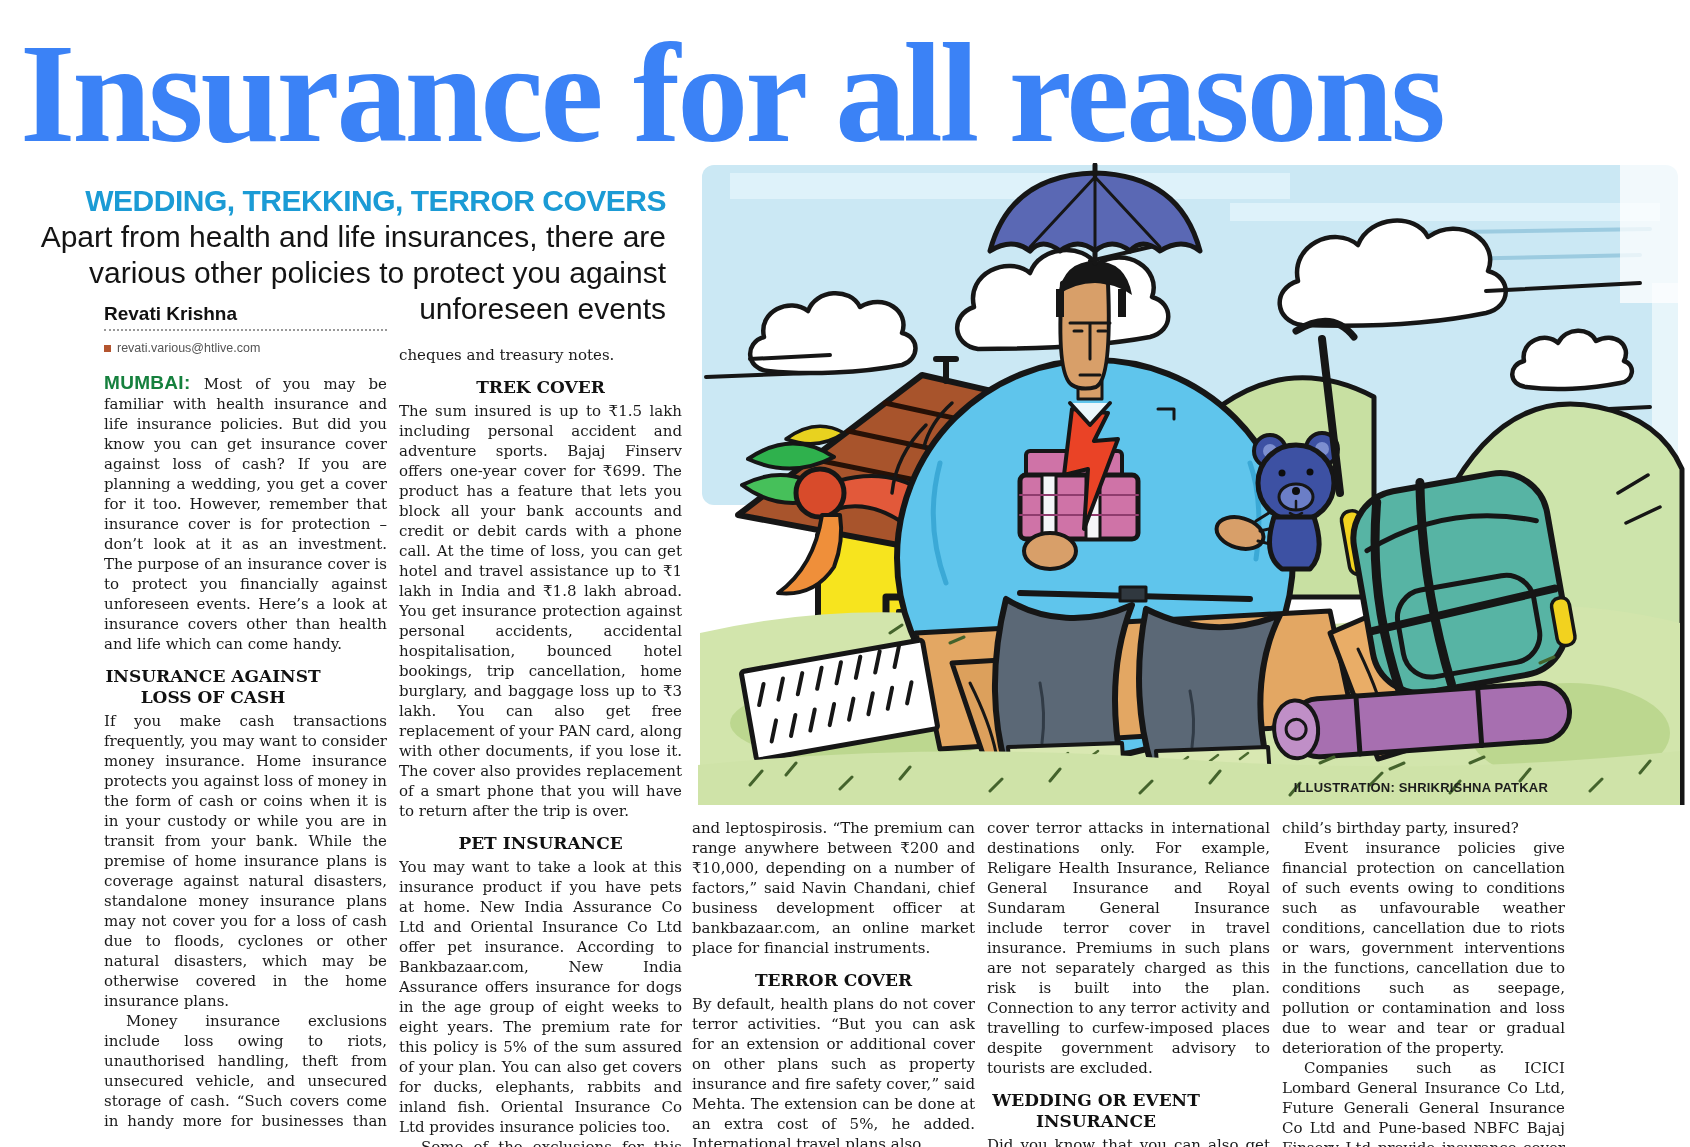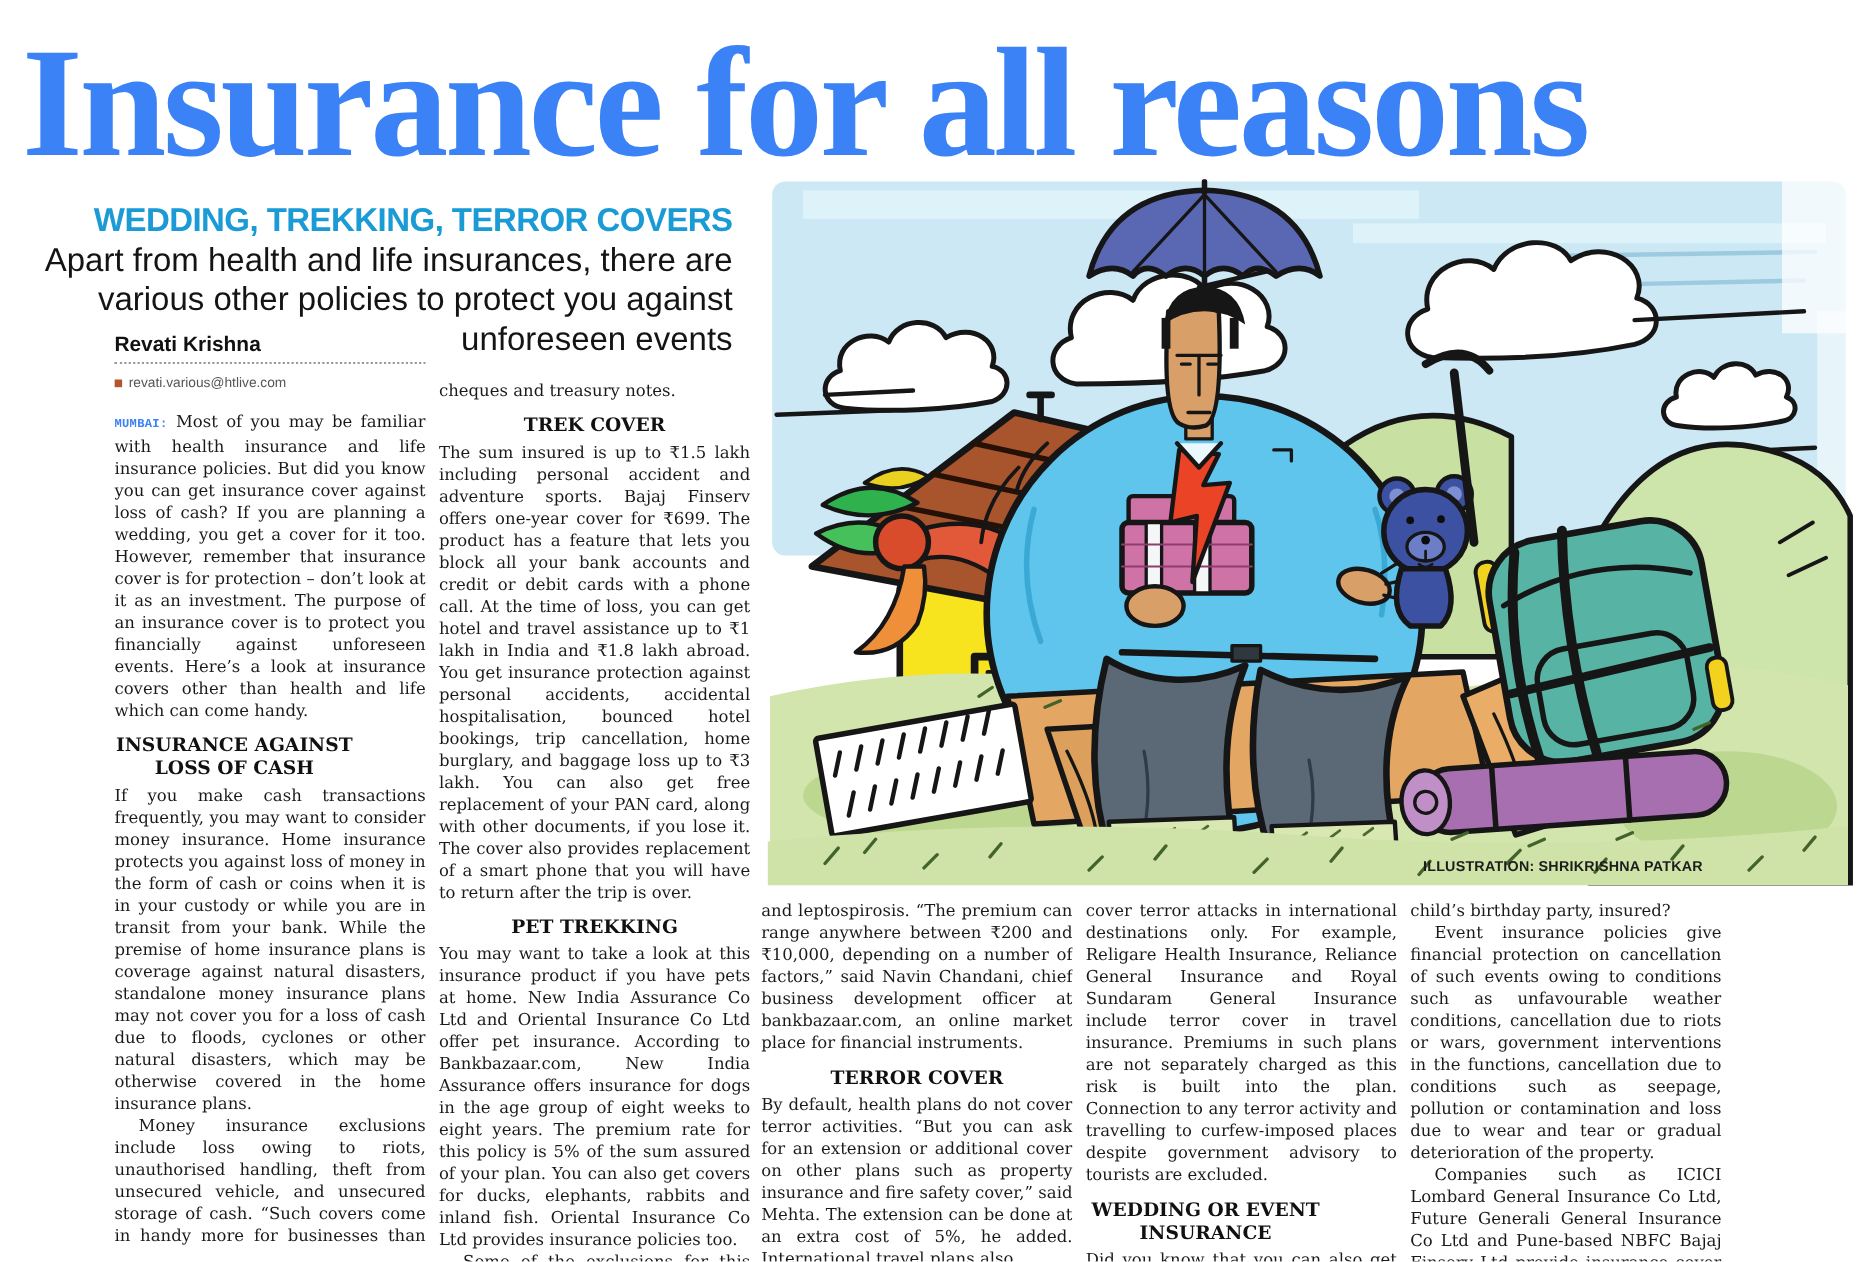--- a/index.html
+++ b/index.html
@@ -21,22 +21,22 @@
   .col3{left:692px;top:818px;height:329px;}
   .col4{left:987px;top:818px;height:329px;}
   .col5{left:1282px;top:818px;height:329px;}
   .byline-name{font-family:"Liberation Sans",sans-serif;font-weight:700;font-size:19px;color:#111;
                padding-bottom:5px;border-bottom:2px dotted #999;}
   .email{display:flex;align-items:center;gap:6px;margin:7px 0 15px;
          font-family:"Liberation Sans",sans-serif;font-size:12.5px;color:#555;}
   .bullet{width:7px;height:7px;background:#b4552f;flex:0 0 auto;}
   p.body{margin:0;}
   p.indent{text-indent:22px;}
-  .dateline{font-family:Liberation Mono, monospace;font-weight:700;font-size:11px;
-            letter-spacing:.3px;color:#3b82f6;}
+  .dateline{font-family:Liberation Sans, sans-serif;font-weight:700;font-size:19px;
+            letter-spacing:.3px;color:#15803d;}
   .sect{font-family:"DejaVu Serif",serif;font-weight:700;font-size:17px;line-height:21px;
         margin:12px 0 3px;color:#111;text-align:center;}
   .sect.narrow{max-width:218px;}
 </style>
 </head>
 <body>
 
 <div class="page">
 
   <h1 class="headline">Insurance for all reasons</h1>
@@ -219,21 +219,21 @@
     <p class="body"><span class="dateline">MUMBAI:</span> <span>Most of you may be familiar with health insurance and life insurance policies. But did you know you can get insurance cover against loss of cash? If you are planning a wedding, you get a cover for it too. However, remember that insurance cover is for protection – don’t look at it as an investment. The purpose of an insurance cover is to protect you financially against unforeseen events. Here’s a look at insurance covers other than health and life which can come handy.</span></p>
     <h3 class="sect narrow">INSURANCE AGAINST LOSS OF CASH</h3>
     <p class="body">If you make cash transactions frequently, you may want to consider money insurance. Home insurance protects you against loss of money in the form of cash or coins when it is in your custody or while you are in transit from your bank. While the premise of home insurance plans is coverage against natural disasters, standalone money insurance plans may not cover you for a loss of cash due to floods, cyclones or other natural disasters, which may be otherwise covered in the home insurance plans.</p>
     <p class="body indent">Money insurance exclusions include loss owing to riots, unauthorised handling, theft from unsecured vehicle, and unsecured storage of cash. “Such covers come in handy more for businesses than households as the amounts are larger,” said Kapil Mehta, founder, SecureNow.in. It also covers bank drafts,</p>
   </div>
 
   <div class="col col2">
     <p class="body">cheques and treasury notes.</p>
     <h3 class="sect">TREK COVER</h3>
     <p class="body">The sum insured is up to ₹1.5 lakh including personal accident and adventure sports. Bajaj Finserv offers one-year cover for ₹699. The product has a feature that lets you block all your bank accounts and credit or debit cards with a phone call. At the time of loss, you can get hotel and travel assistance up to ₹1 lakh in India and ₹1.8 lakh abroad. You get insurance protection against personal accidents, accidental hospitalisation, bounced hotel bookings, trip cancellation, home burglary, and baggage loss up to ₹3 lakh. You can also get free replacement of your PAN card, along with other documents, if you lose it. The cover also provides replacement of a smart phone that you will have to return after the trip is over.</p>
-    <h3 class="sect">PET TREKKING</h3>
+    <h3 class="sect">PET INSURANCE</h3>
     <p class="body">You may want to take a look at this insurance product if you have pets at home. New India Assurance Co Ltd and Oriental Insurance Co Ltd offer pet insurance. According to Bankbazaar.com, New India Assurance offers insurance for dogs in the age group of eight weeks to eight years. The premium rate for this policy is 5% of the sum assured of your plan. You can also get covers for ducks, elephants, rabbits and inland fish. Oriental Insurance Co Ltd provides insurance policies too.</p>
     <p class="body indent">Some of the exclusions for this plan are partial and permanent disability of any nature, rabies, canine distemper</p>
   </div>
 
   <div class="col col3">
     <p class="body">and leptospirosis. “The premium can range anywhere between ₹200 and ₹10,000, depending on a number of factors,” said Navin Chandani, chief business development officer at bankbazaar.com, an online market place for financial instruments.</p>
     <h3 class="sect">TERROR COVER</h3>
     <p class="body">By default, health plans do not cover terror activities. “But you can ask for an extension or additional cover on other plans such as property insurance and fire safety cover,” said Mehta. The extension can be done at an extra cost of 5%, he added. International travel plans also</p>
   </div>
 

